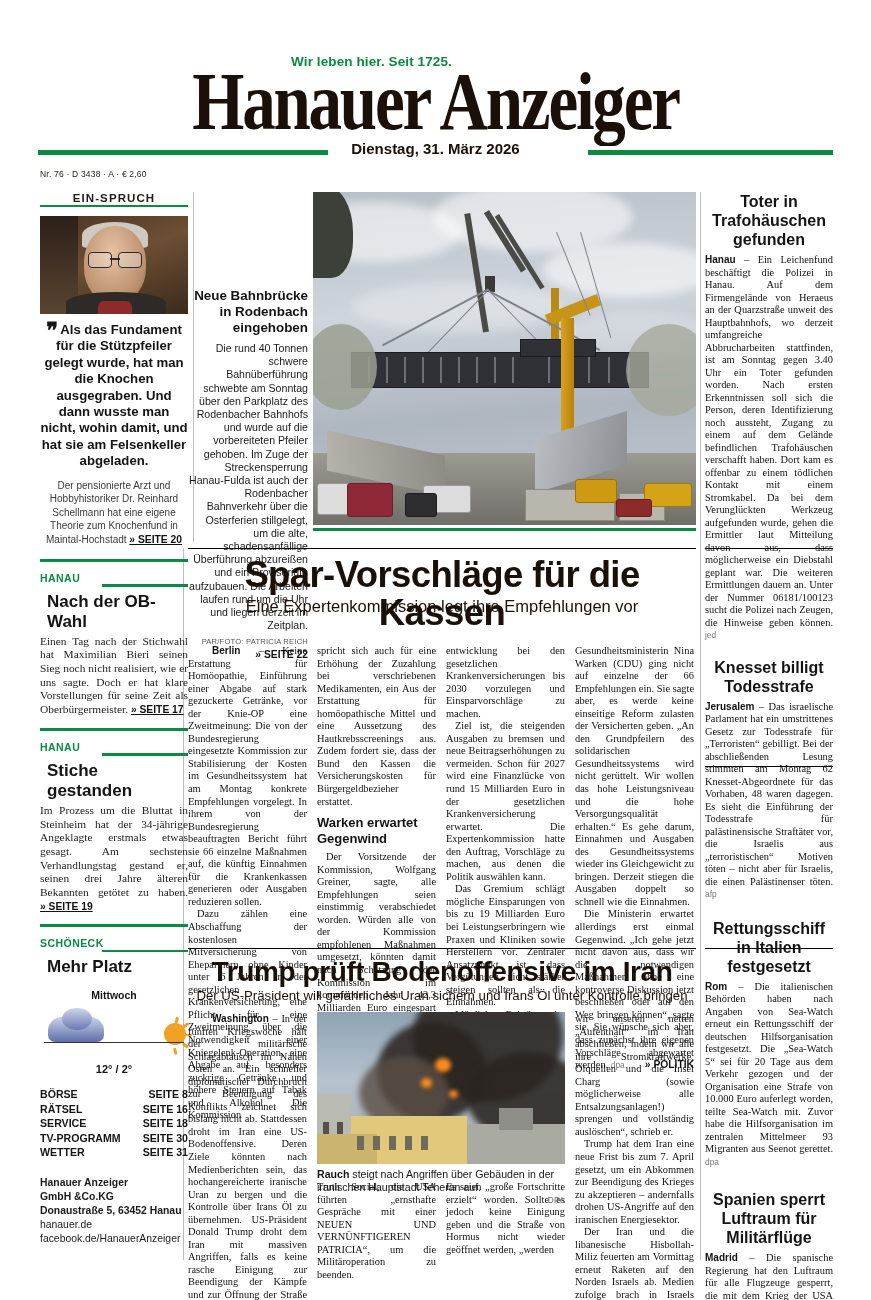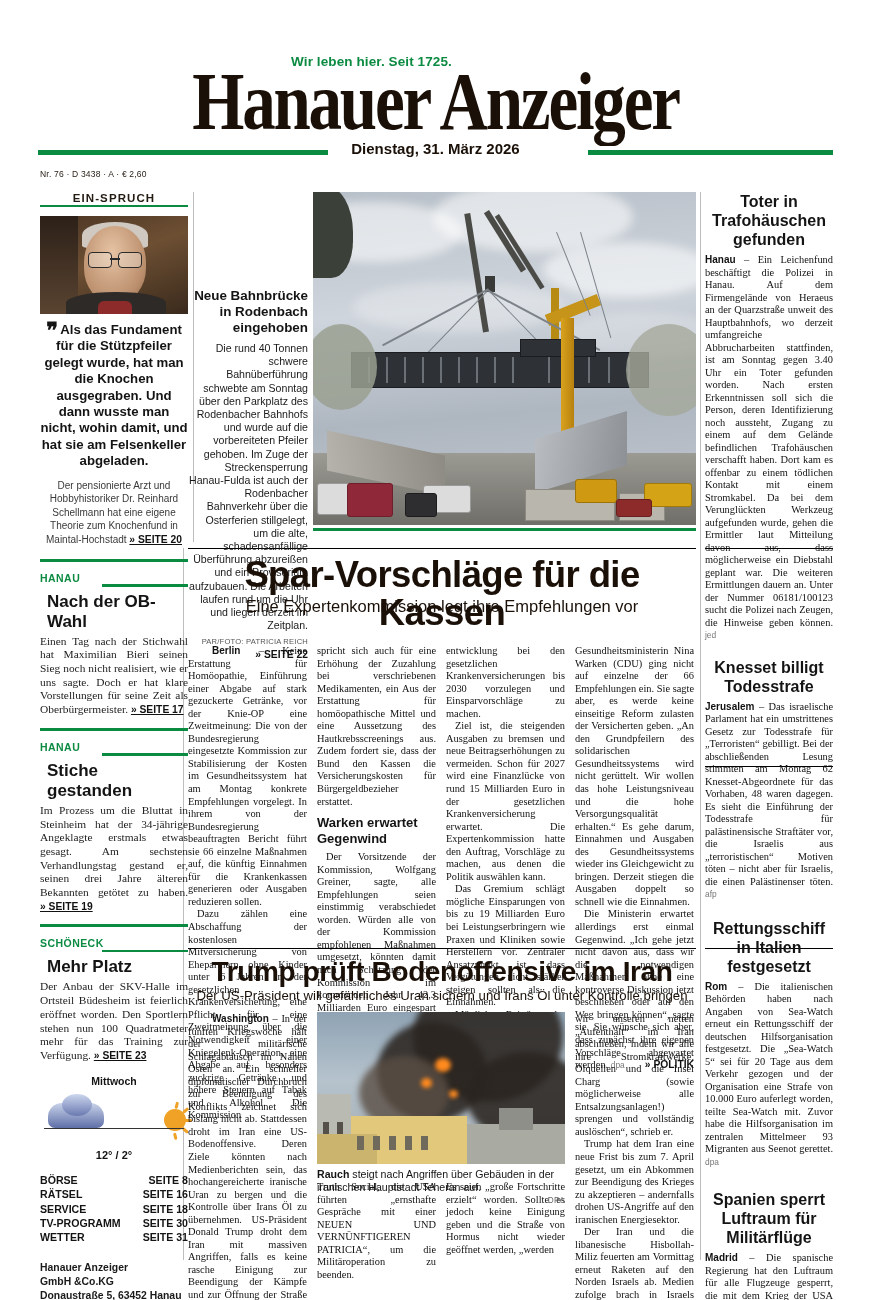--- a/index.html
+++ b/index.html
@@ -265,24 +265,20 @@
         <span class="pg">» SEITE 19</span>
       </div>
     </div>
     <div class="grule" style="position:relative;margin-top:11px;width:148px;"></div>
 
     <div class="rail-item">
       <div class="kicker short">
         <span>SCHÖNECK</span><span class="line"></span>
       </div>
       <div class="rail-h">Mehr Platz</div>
-      <div class="rail-t">
-        <span>Der Anbau der SKV-Halle im Ortsteil Büdesheim ist feierlich eröffnet worden. Den Sportlern stehen nun 100 Quadratmeter mehr für das Training zur Verfügung.</span>
-        <span class="pg">» SEITE 23</span>
-      </div>
     </div>
 
     <div class="wx">
       <div class="cell">
         <div class="day">Mittwoch</div>
         <div class="art">
           <div class="sun"></div>
           <div class="ray" style="right:-4px;bottom:15px;width:8px;height:2.5px;"></div>
           <div class="ray" style="right:-1px;bottom:25px;width:7px;height:2.5px;transform:rotate(-40deg);"></div>
           <div class="ray" style="right:8px;bottom:30px;width:7px;height:2.5px;transform:rotate(-75deg);"></div>

